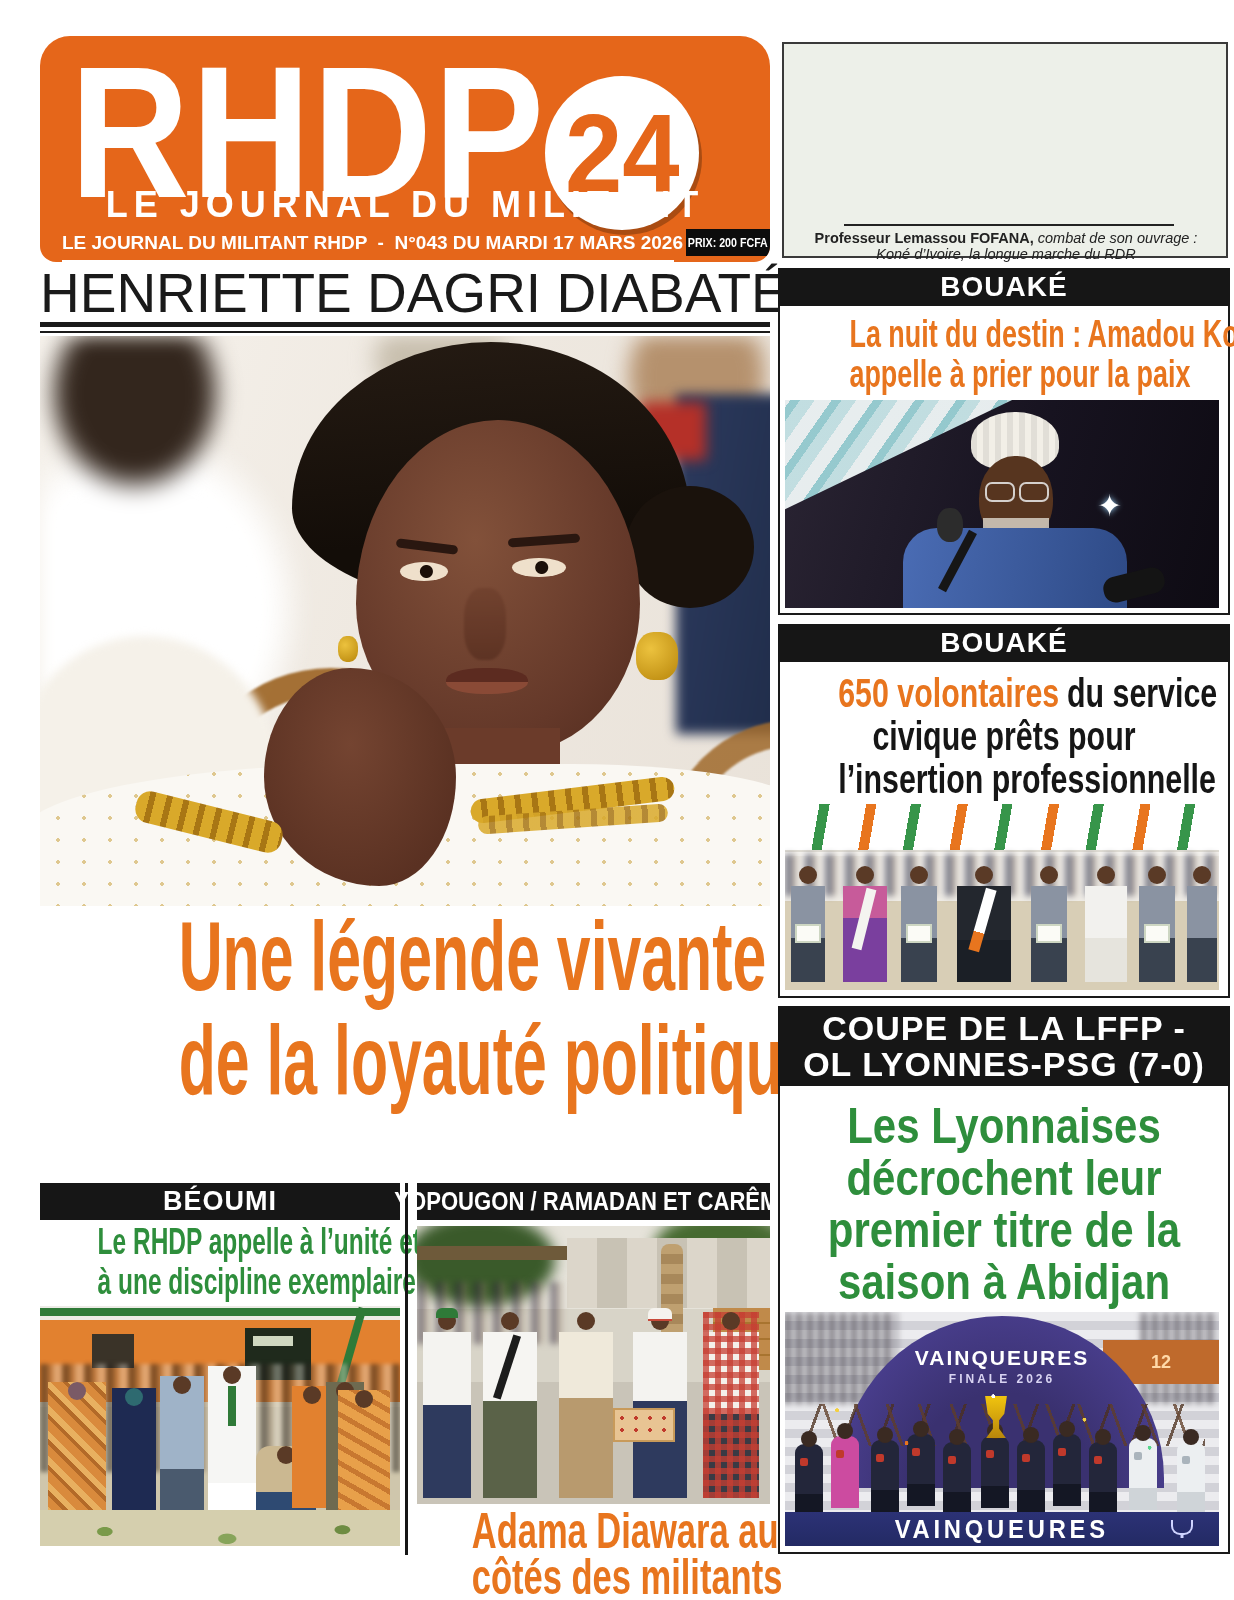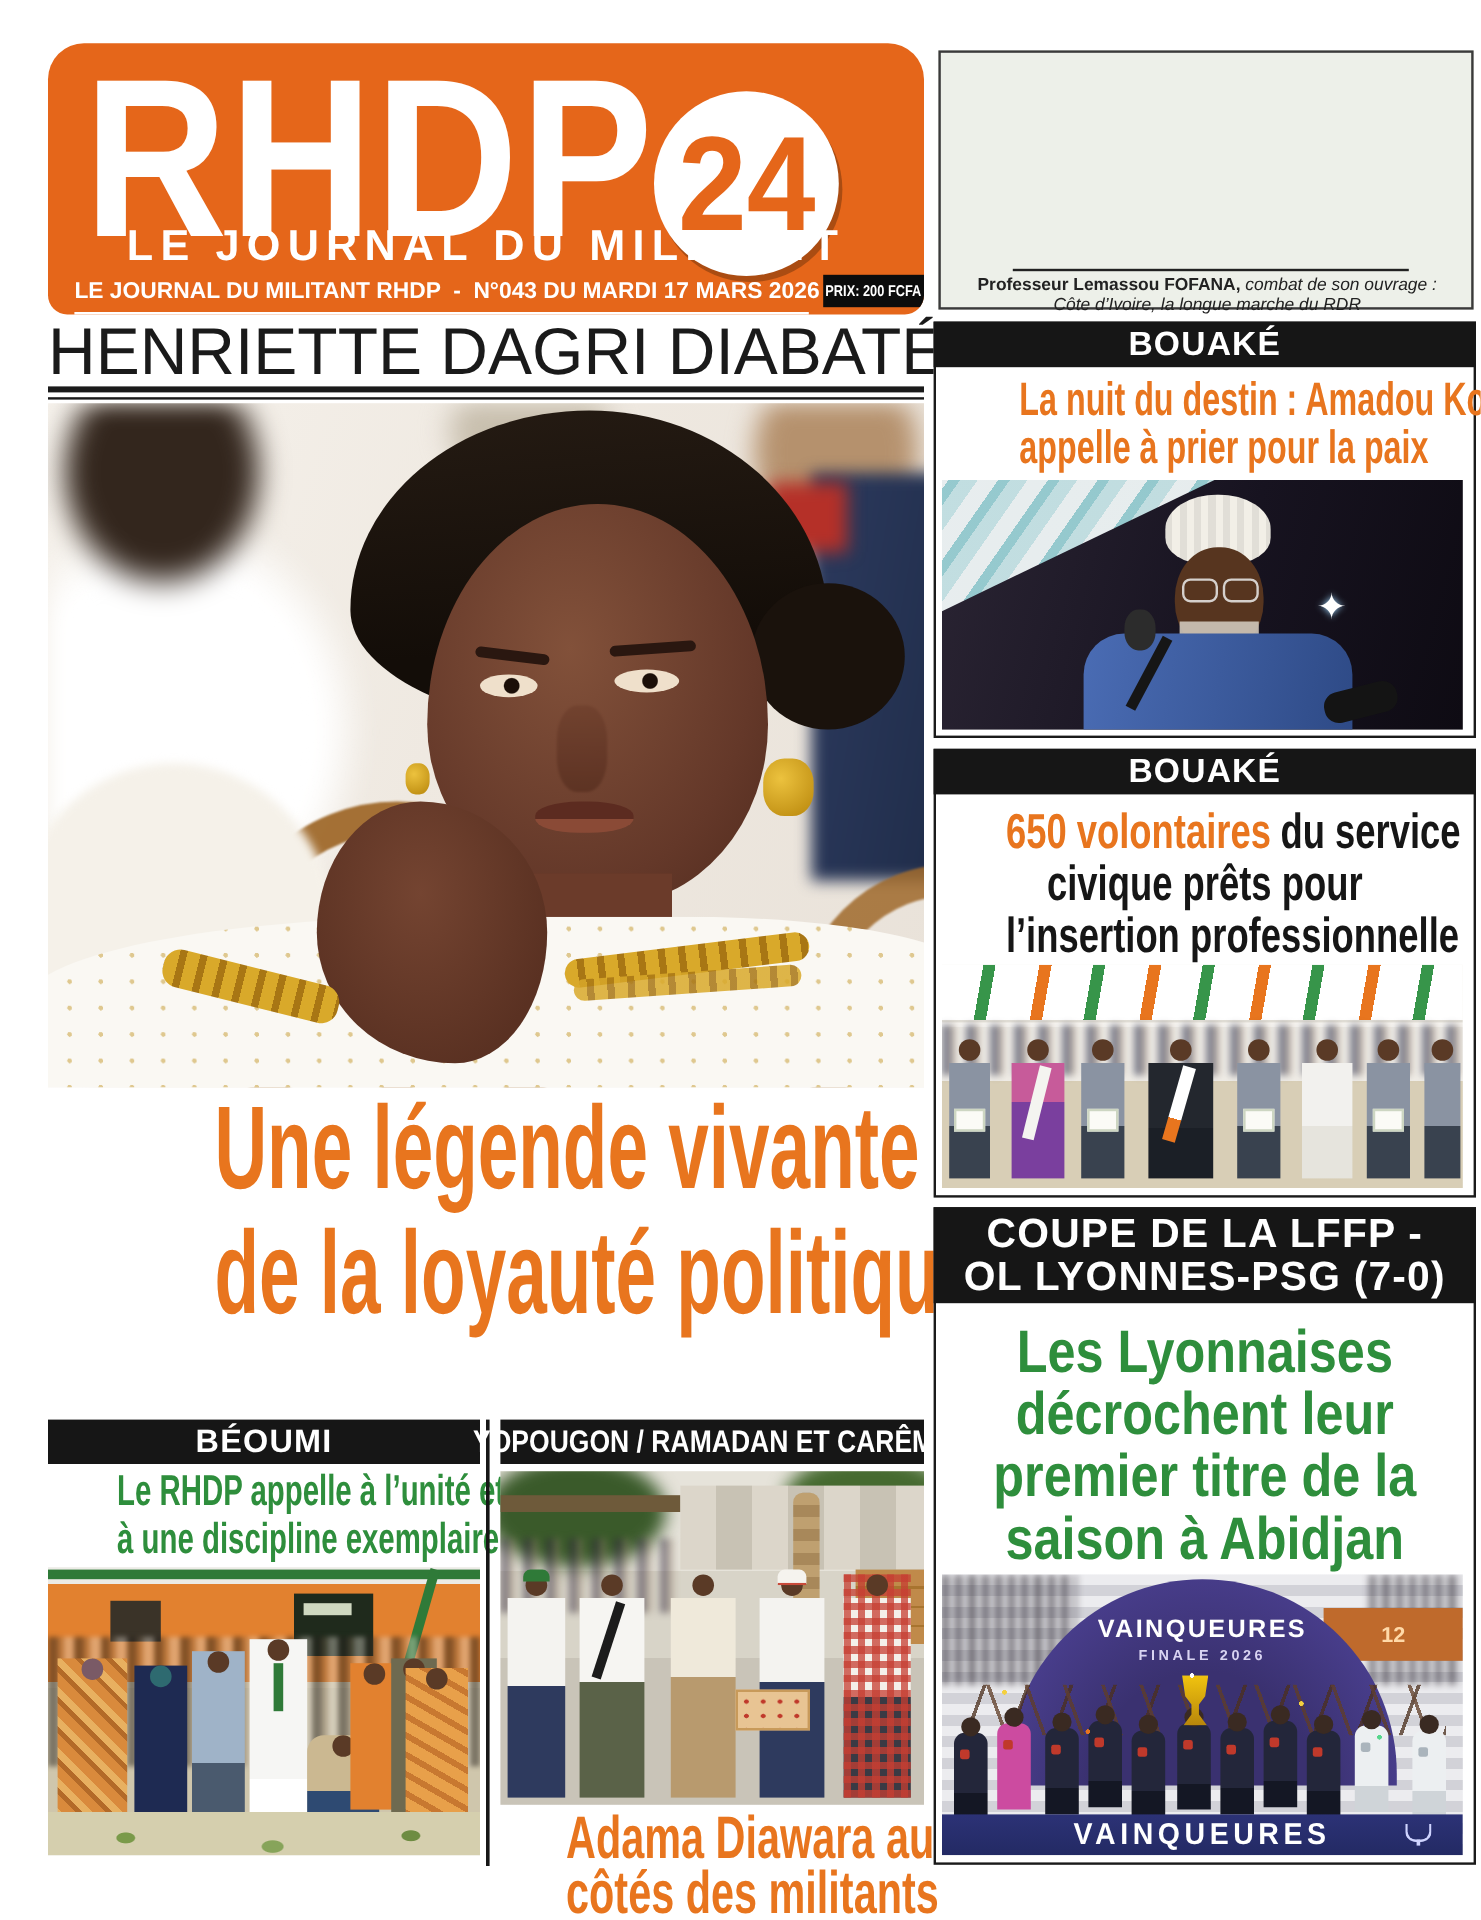--- a/index.html
+++ b/index.html
@@ -276,21 +276,21 @@
     <div class="abs mh-underline"></div>
     <div class="abs mh-price">
       <span>PRIX: 200 FCFA</span>
     </div>
   </div>
 
   <div class="abs quote-box">
     <div class="qb-rule"></div>
     <div class="qb-attr">
       <span class="b">Professeur Lemassou FOFANA,</span><span class="i"> combat de son ouvrage :</span><br>
-      <span class="i">Côte d’Ivoire, la longue marche du RDR</span>
+      <span class="i">Koné d’Ivoire, la longue marche du RDR</span>
     </div>
   </div>
 
   <div class="abs kicker nowrap">HENRIETTE DAGRI DIABATÉ</div>
   <div class="abs kick-u1"></div>
   <div class="abs kick-u2"></div>
 
   <div class="abs ph main-photo">
     <div class="mp-crowd"></div>
     <div class="mp-suit"></div>

